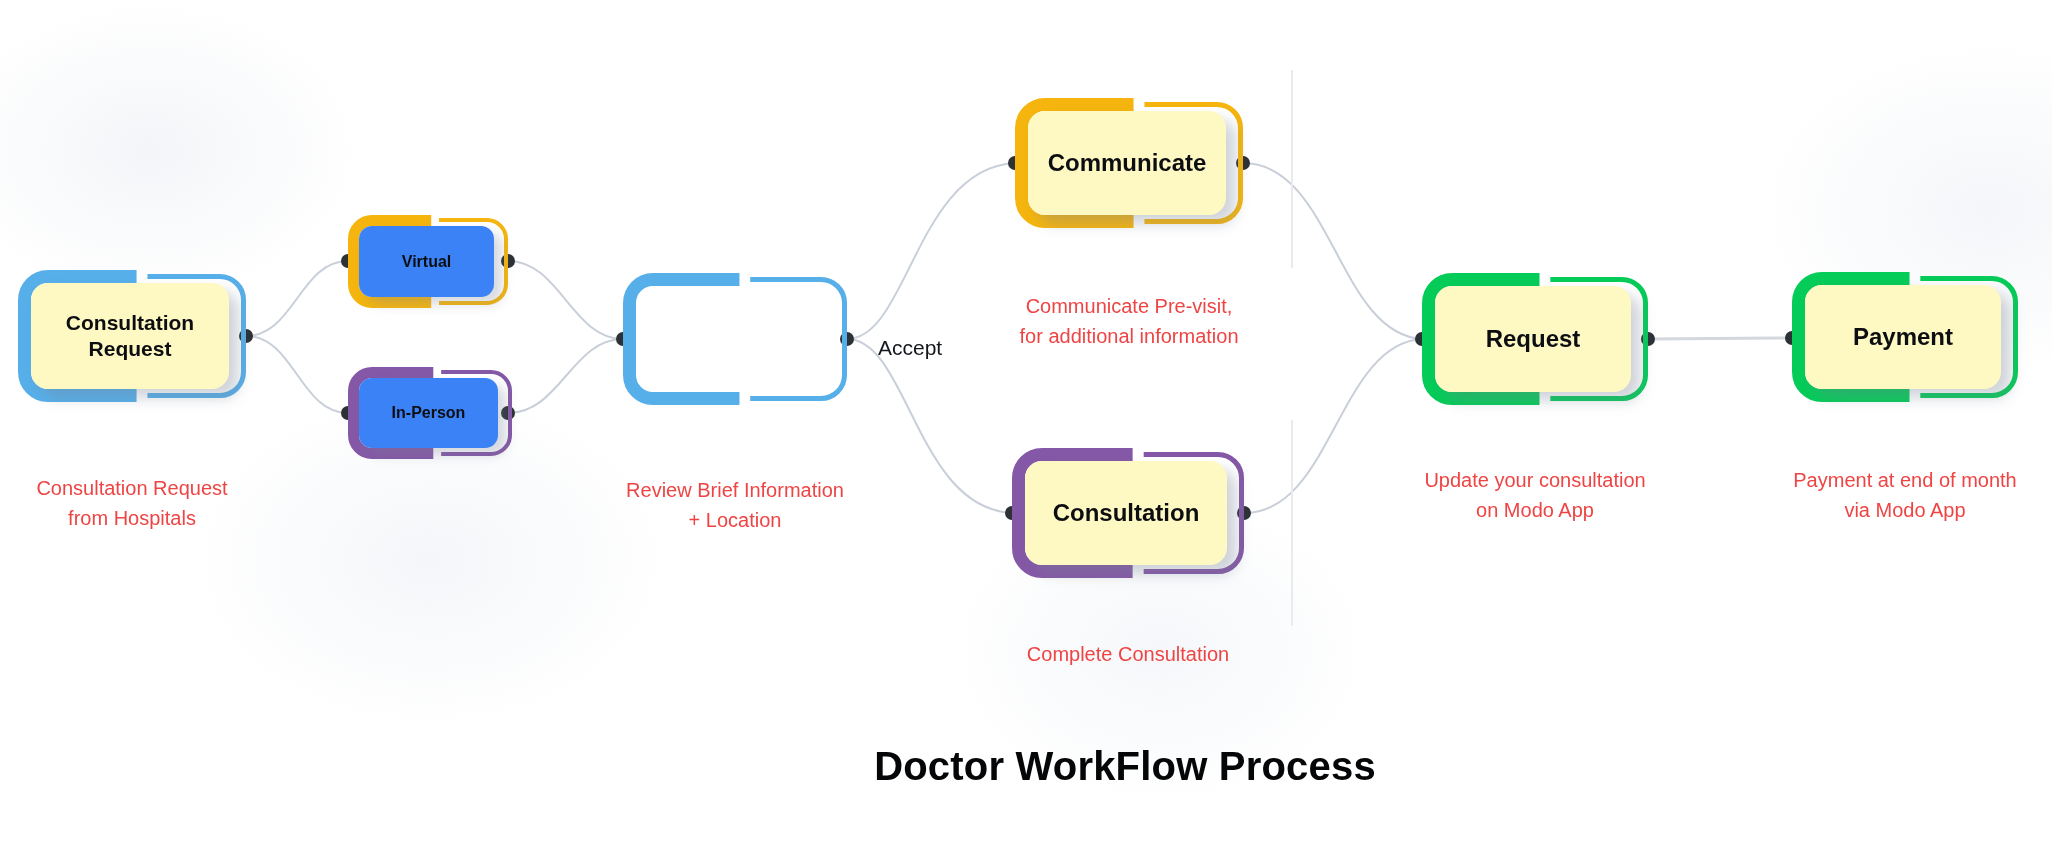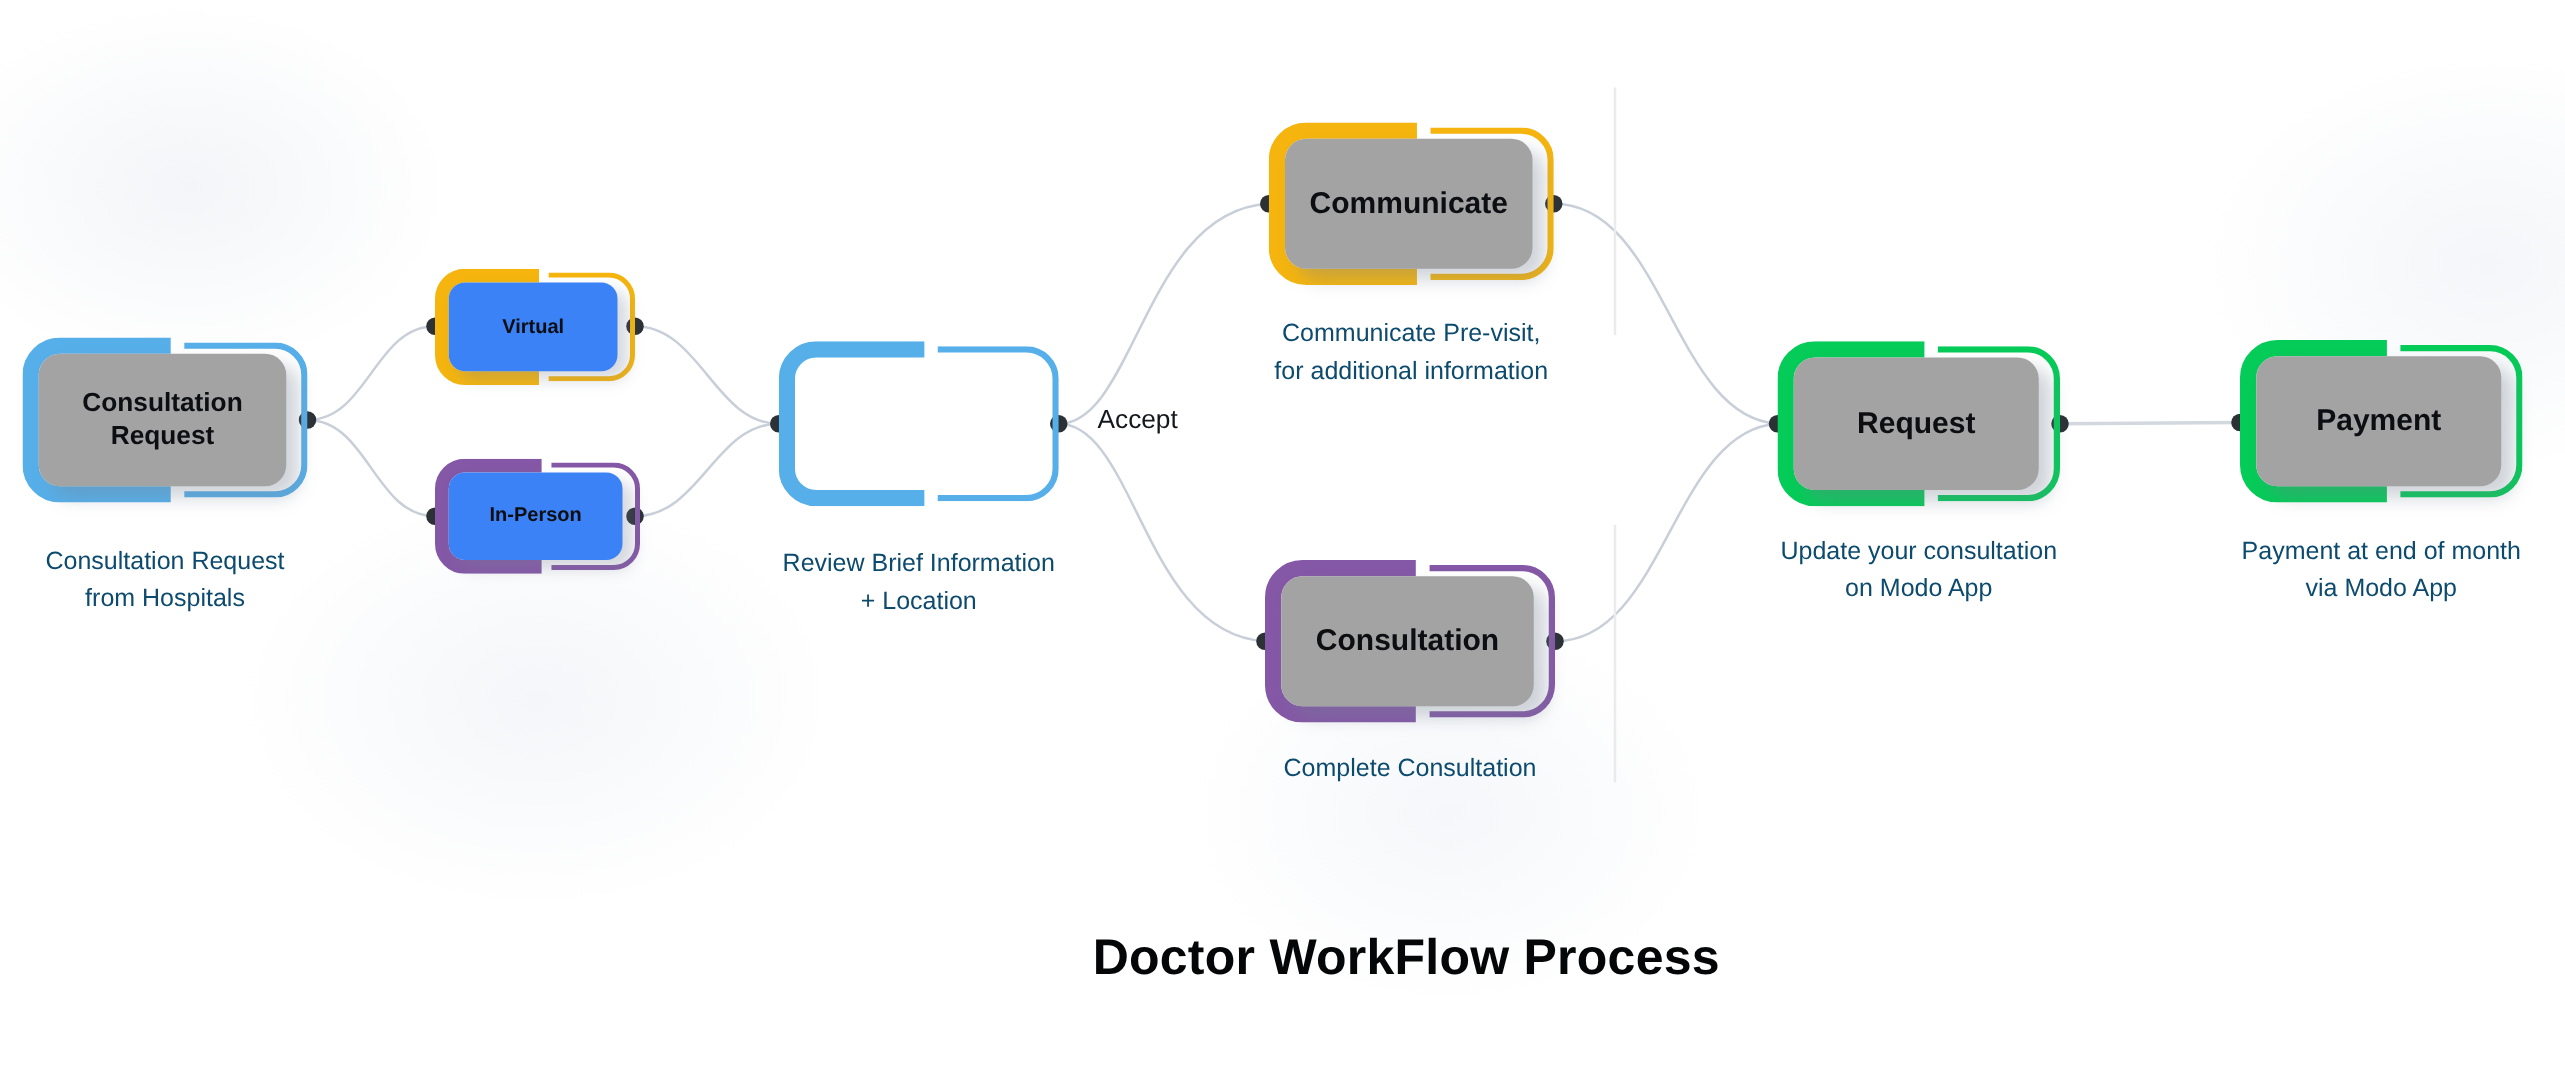--- a/index.html
+++ b/index.html
@@ -15,36 +15,36 @@
       #ffffff;
   }
   .canvas{position:absolute;inset:0;}
   svg.wires{position:absolute;left:0;top:0;pointer-events:none;}
 
   
   .node{position:absolute;}
   .ring{position:absolute;pointer-events:none;}
   .large .ring-l{inset:0;border:13px solid var(--c);border-radius:30px;clip-path:inset(0 48% 0 0);}
   .large .ring-r{inset:4px 0 4px 4px;border:5px solid var(--c);border-radius:26px;clip-path:inset(0 0 0 56%);}
-  .large .card{position:absolute;inset:13px 17px 13px 13px;border-radius:17px;background:#a3a3a3;
+  .large .card{position:absolute;inset:13px 17px 13px 13px;border-radius:17px;background:#fef9c3;
     box-shadow:10px 9px 14px rgba(118,128,148,.34);
     display:flex;align-items:center;justify-content:center;text-align:center;}
   .small .ring-l{inset:0;border:11px solid var(--c);border-radius:24px;clip-path:inset(0 48% 0 0);}
   .small .ring-r{inset:3px 0 3px 3px;border:4px solid var(--c);border-radius:21px;clip-path:inset(0 0 0 56%);}
   .small .card{position:absolute;inset:11px 14px 11px 11px;border-radius:13px;background:#3b82f6;
     box-shadow:8px 7px 12px rgba(118,128,148,.30);
     display:flex;align-items:center;justify-content:center;text-align:center;}
   .nlabel{font-weight:700;color:#0c0e12;line-height:1.25;}
   .large .nlabel{font-size:24px;}
   .node--request .nlabel{font-size:21px;}
   .small .nlabel{font-size:16px;}
 
   
-  .desc{position:absolute;font-size:20px;line-height:30px;color:#0c4a6e;text-align:center;white-space:pre-line;}
-  .edge-label{position:absolute;font-size:21px;color:#14171c;}
+  .desc{position:absolute;font-size:20px;line-height:30px;color:#ef4444;text-align:center;white-space:pre-line;margin-top:39px;}
+  .edge-label{position:absolute;font-size:21px;color:#14171c;margin-top:12px;}
   .diagram-title{position:absolute;left:1125px;top:744px;transform:translateX(-50%);
     font-size:40px;font-weight:700;color:#050608;white-space:nowrap;letter-spacing:.2px;}
 </style>
 </head>
 <body>
 
 <div class="canvas">
 
   <svg class="wires" width="2052" height="860" viewBox="0 0 2052 860">
     <g fill="none" stroke="#c9cfd9" stroke-width="2">

